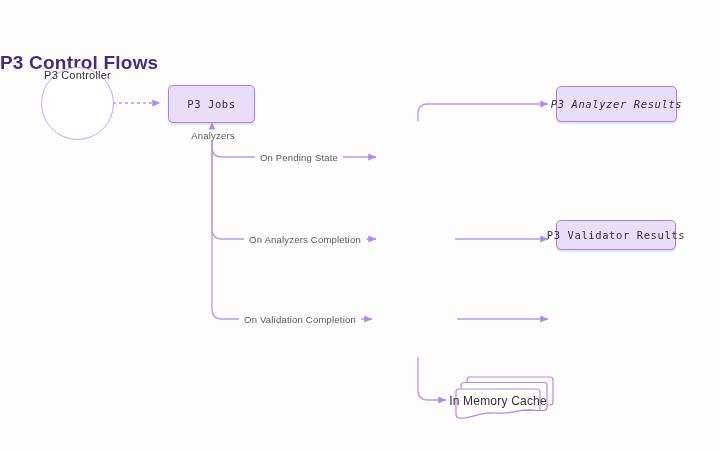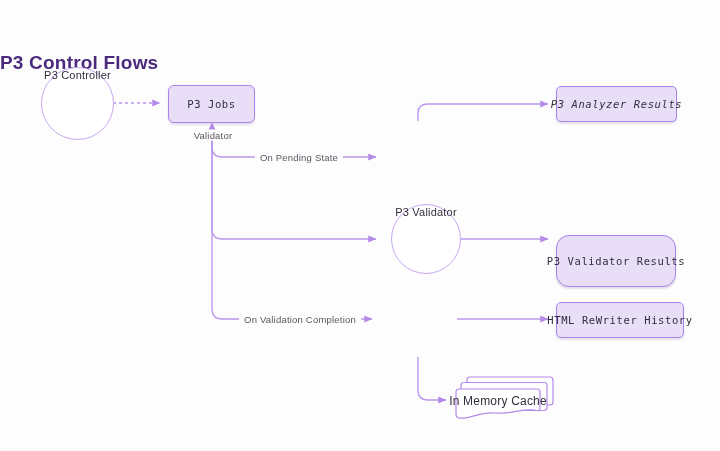--- a/index.html
+++ b/index.html
@@ -100,43 +100,38 @@
     </g>
   </svg>
 
   <div class="diagram-title">P3 Control Flows</div>
 
   <div class="circle-node" id="n-controller" style="left:33px;top:67px;width:73px;height:73px;">
     <span>P3 Controller</span>
   </div>
 
 
-  <div class="circle-node" style="left:383px;top:204px;width:70px;height:70px;">
-    <span>P3 Validator</span>
-  </div>
 
 
-  <div class="rect-node" style="left:168px;top:85px;width:87px;height:38px;border-radius:6px;">
+  <div class="rect-node" style="left:168px;top:85px;width:87px;height:38px;">
     <span>P3 Jobs</span>
   </div>
 
   <div class="rect-node" style="left:556px;top:86px;width:121px;height:36px;font-style:italic;">
     <span>P3 Analyzer Results</span>
   </div>
 
-  <div class="rect-node" style="left:556px;top:235px;width:120px;height:52px;border-radius:13px;">
+  <div class="rect-node" style="left:556px;top:220px;width:120px;height:30px;">
     <span>P3 Validator Results</span>
   </div>
 
-  <div class="rect-node" style="left:556px;top:302px;width:128px;height:36px;">
-    <span>HTML ReWriter History</span>
-  </div>
 
-  <div class="edge-label" style="left:213px;top:135px;">Validator</div>
+  <div class="edge-label" style="left:213px;top:135px;">Analyzers</div>
 
   <div class="edge-label" style="left:299px;top:157px;text-align:center;">On Pending State</div>
 
+  <div class="edge-label" style="left:305px;top:239px;">On Analyzers Completion</div>
 
   <div class="edge-label" style="left:300px;top:319px;text-align:right;">On Validation Completion</div>
 
   <div class="cache-label" style="left:498px;top:401px;">In Memory Cache</div>
 
 </div>
 
 </body></html>

